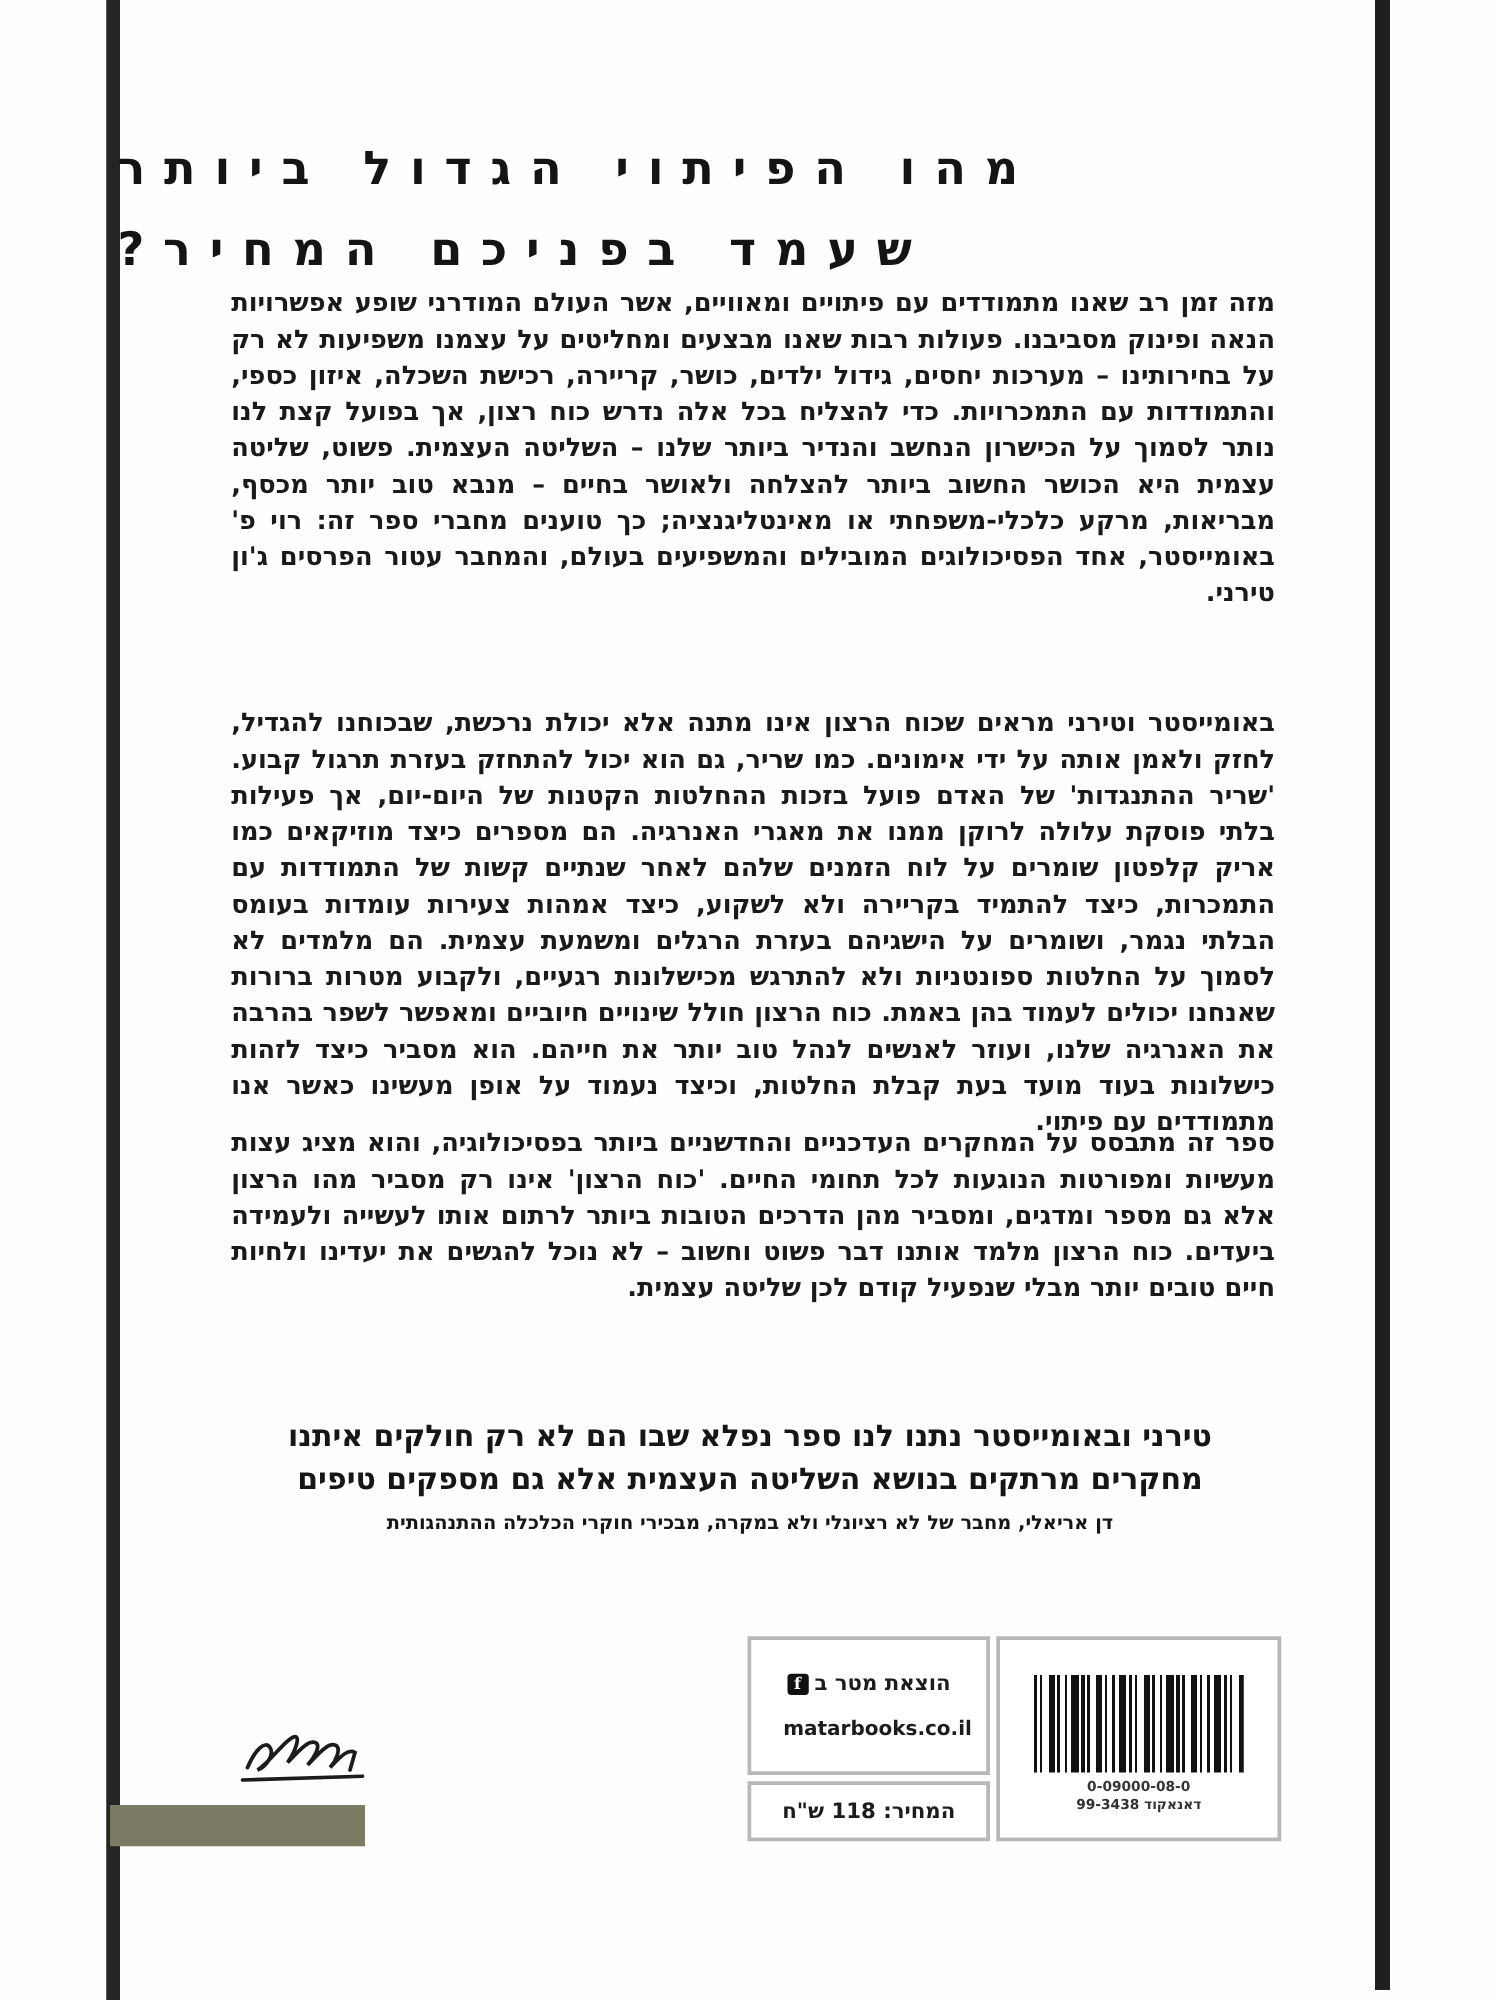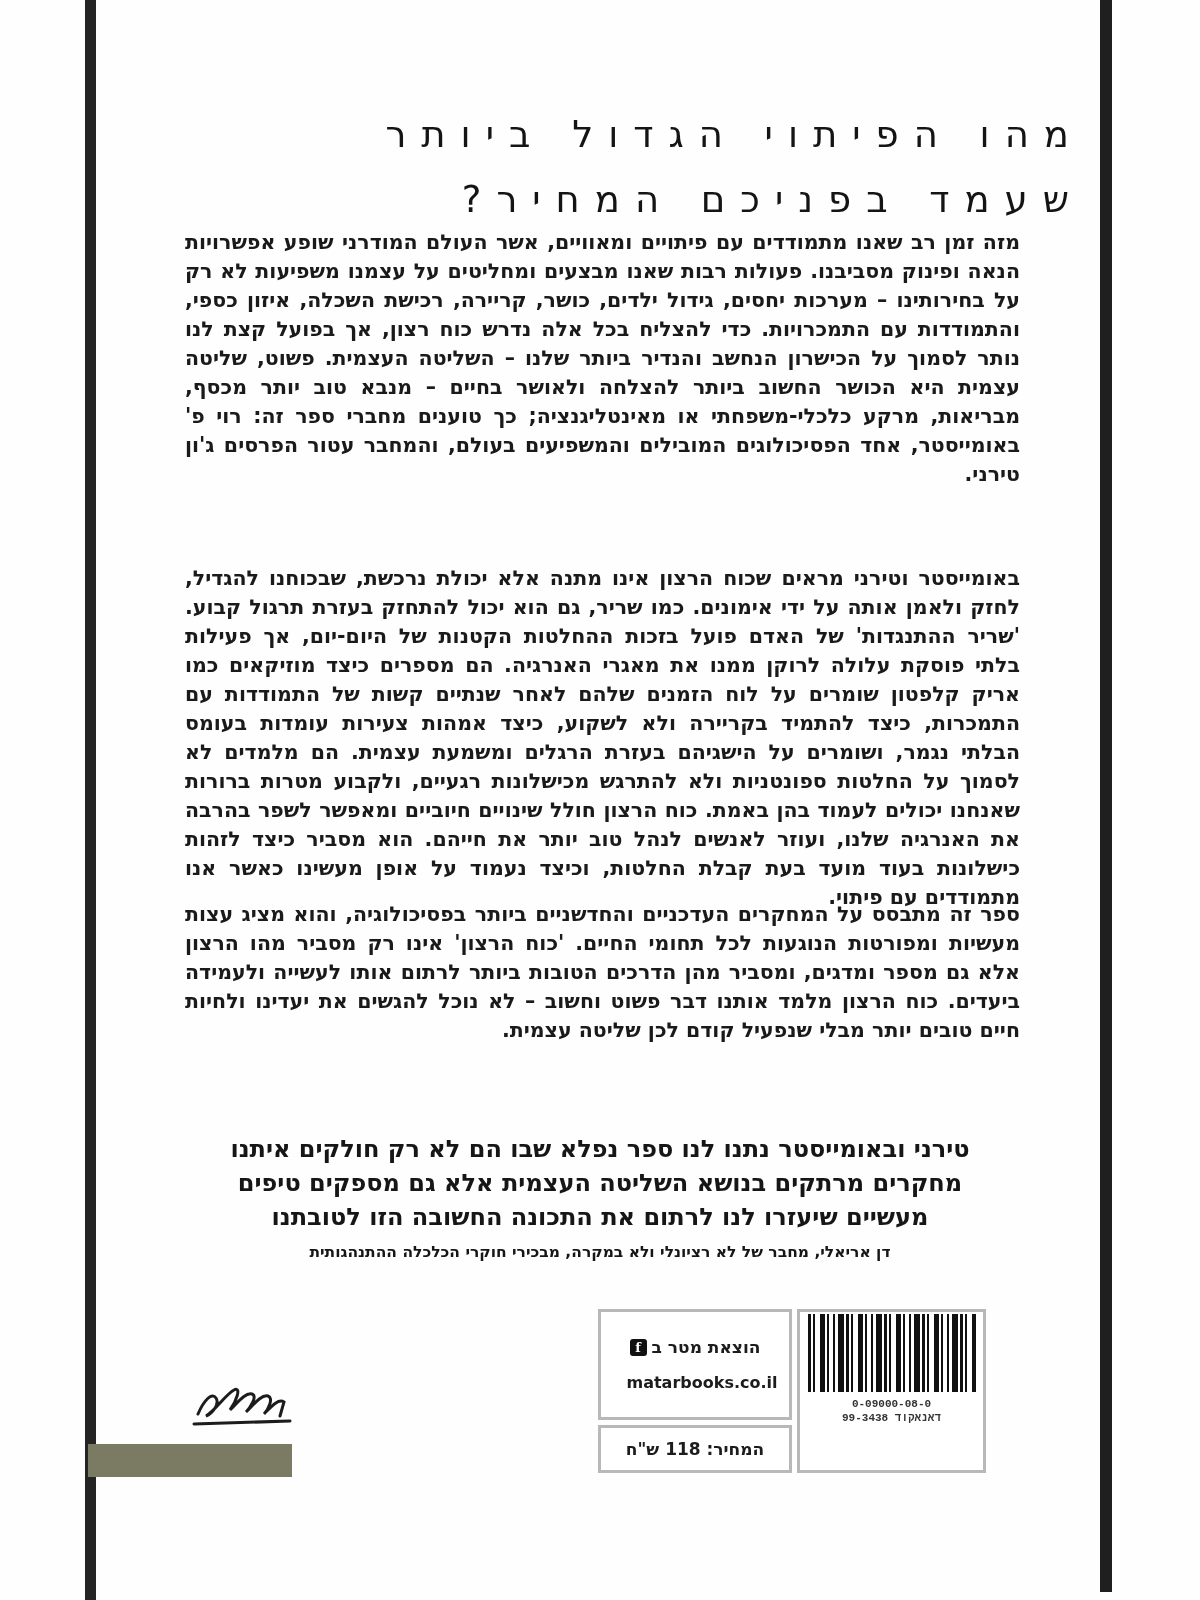--- a/index.html
+++ b/index.html
@@ -1,21 +1,21 @@
 <!DOCTYPE html>
 <html lang="he"><head>
 <meta charset="utf-8">
 <style>
   html,body{margin:0;padding:0;background:#ffffff;}
   .page{position:relative;width:1200px;height:1600px;background:#fefefe;overflow:hidden;
         font-family:"DejaVu Sans",sans-serif;color:#1c1c1c;}
   .spine-left{position:absolute;left:85px;top:0;width:11px;height:1600px;background:#242424;}
   .edge-right{position:absolute;left:1100px;top:0;width:12px;height:1592px;background:#1f1f1f;}
-  .title{position:absolute;top:102px;left:79px;width:1005px;text-align:right;
-         direction:rtl;font-weight:normal;font-size:37px;line-height:65px;
+  .title{position:absolute;top:102px;left:94px;width:1005px;text-align:left;
+         direction:rtl;font-weight:bold;font-size:37px;line-height:65px;
          letter-spacing:15px;color:#141414;}
   .body-par{position:absolute;left:185px;width:835px;direction:rtl;text-align:justify;
             font-weight:bold;font-size:20.5px;line-height:29px;color:#1a1a1a;
             filter:blur(0.4px);}
   .p1{top:228px;}
   .p2{top:564px;}
   .p3{top:900px;}
   .quote{position:absolute;top:1132px;left:170px;width:860px;direction:rtl;
          text-align:center;font-weight:bold;font-size:24px;line-height:34px;
          color:#161616;filter:blur(0.3px);}
@@ -26,22 +26,22 @@
   .box{position:absolute;background:#fff;border:3px solid #b8b8b8;box-sizing:border-box;}
   .web-box{left:598px;top:1309px;width:194px;height:111px;display:flex;flex-direction:column;
            justify-content:center;align-items:center;direction:rtl;}
   .web-line1{display:flex;align-items:center;gap:5px;font-weight:bold;font-size:17px;direction:rtl;}
   .fb-icon{display:inline-flex;width:17px;height:17px;background:#111;color:#fff;
            border-radius:3px;align-items:center;justify-content:center;
            font-size:13px;font-weight:bold;font-family:"DejaVu Serif",serif;}
   .web-line2{font-weight:bold;font-size:16px;margin-top:16px;direction:ltr;padding-left:14px;}
   .price-box{left:598px;top:1425px;width:194px;height:48px;display:flex;align-items:center;
              justify-content:center;direction:rtl;font-weight:bold;font-size:17px;}
-  .barcode-box{left:797px;top:1309px;width:189px;height:164px;display:flex;flex-direction:column;
-               align-items:center;padding-top:2px;font-family:Liberation Mono, monospace;}
+  .barcode-box{left:797px;top:1309px;width:228px;height:164px;display:flex;flex-direction:column;
+               align-items:center;padding-top:28px;}
   .barcode{width:168px;height:78px;
     background:repeating-linear-gradient(90deg,
       #111 0 3px,#fff 3px 5px,#111 5px 7px,#fff 7px 12px,#111 12px 17px,#fff 17px 19px,
       #111 19px 21px,#fff 21px 25px,#111 25px 27px,#fff 27px 30px,#111 30px 36px,#fff 36px 38px);}
   .barcode-caption{font-size:11px;line-height:14px;text-align:center;margin-top:5px;
                    font-weight:bold;color:#333;direction:rtl;}
 </style>
 </head>
 <body>
 
@@ -55,21 +55,20 @@
     <div>שעמד בפניכם המחיר?</div>
   </div>
 
   <div class="body-par p1">מזה זמן רב שאנו מתמודדים עם פיתויים ומאוויים, אשר העולם המודרני שופע אפשרויות הנאה ופינוק מסביבנו. פעולות רבות שאנו מבצעים ומחליטים על עצמנו משפיעות לא רק על בחירותינו – מערכות יחסים, גידול ילדים, כושר, קריירה, רכישת השכלה, איזון כספי, והתמודדות עם התמכרויות. כדי להצליח בכל אלה נדרש כוח רצון, אך בפועל קצת לנו נותר לסמוך על הכישרון הנחשב והנדיר ביותר שלנו – השליטה העצמית. פשוט, שליטה עצמית היא הכושר החשוב ביותר להצלחה ולאושר בחיים – מנבא טוב יותר מכסף, מבריאות, מרקע כלכלי-משפחתי או מאינטליגנציה; כך טוענים מחברי ספר זה: רוי פ' באומייסטר, אחד הפסיכולוגים המובילים והמשפיעים בעולם, והמחבר עטור הפרסים ג'ון טירני.</div>
   <div class="body-par p2">באומייסטר וטירני מראים שכוח הרצון אינו מתנה אלא יכולת נרכשת, שבכוחנו להגדיל, לחזק ולאמן אותה על ידי אימונים. כמו שריר, גם הוא יכול להתחזק בעזרת תרגול קבוע. 'שריר ההתנגדות' של האדם פועל בזכות ההחלטות הקטנות של היום-יום, אך פעילות בלתי פוסקת עלולה לרוקן ממנו את מאגרי האנרגיה. הם מספרים כיצד מוזיקאים כמו אריק קלפטון שומרים על לוח הזמנים שלהם לאחר שנתיים קשות של התמודדות עם התמכרות, כיצד להתמיד בקריירה ולא לשקוע, כיצד אמהות צעירות עומדות בעומס הבלתי נגמר, ושומרים על הישגיהם בעזרת הרגלים ומשמעת עצמית. הם מלמדים לא לסמוך על החלטות ספונטניות ולא להתרגש מכישלונות רגעיים, ולקבוע מטרות ברורות שאנחנו יכולים לעמוד בהן באמת. כוח הרצון חולל שינויים חיוביים ומאפשר לשפר בהרבה את האנרגיה שלנו, ועוזר לאנשים לנהל טוב יותר את חייהם. הוא מסביר כיצד לזהות כישלונות בעוד מועד בעת קבלת החלטות, וכיצד נעמוד על אופן מעשינו כאשר אנו מתמודדים עם פיתוי.</div>
   <div class="body-par p3">ספר זה מתבסס על המחקרים העדכניים והחדשניים ביותר בפסיכולוגיה, והוא מציג עצות מעשיות ומפורטות הנוגעות לכל תחומי החיים. 'כוח הרצון' אינו רק מסביר מהו הרצון אלא גם מספר ומדגים, ומסביר מהן הדרכים הטובות ביותר לרתום אותו לעשייה ולעמידה ביעדים. כוח הרצון מלמד אותנו דבר פשוט וחשוב – לא נוכל להגשים את יעדינו ולחיות חיים טובים יותר מבלי שנפעיל קודם לכן שליטה עצמית.</div>
 
   <div class="quote">
     <div class="quote-line">טירני ובאומייסטר נתנו לנו ספר נפלא שבו הם לא רק חולקים איתנו</div>
     <div class="quote-line">מחקרים מרתקים בנושא השליטה העצמית אלא גם מספקים טיפים</div>
-    <div class="quote-line">מעשיים שיעזרו לנו לרתום את התכונה החשובה הזו לטובתנו</div>
     <div class="attribution">דן אריאלי, מחבר של לא רציונלי ולא במקרה, מבכירי חוקרי הכלכלה ההתנהגותית</div>
   </div>
 
   <div class="logo-wrap">
     <svg width="115" height="62" viewBox="0 0 115 62">
       <path d="M8 38 C14 24 22 16 26 22 C30 28 22 38 16 40 C26 34 36 18 44 14 C52 10 46 26 40 34 C48 26 56 16 62 18 C68 20 60 32 56 36 C64 28 72 18 78 20 C84 22 78 34 74 38 C80 32 88 22 94 26 L90 40" fill="none" stroke="#1c1c1c" stroke-width="3" stroke-linecap="round"></path>
       <line x1="4" y1="48" x2="100" y2="45" stroke="#1c1c1c" stroke-width="3" stroke-linecap="round"></line>
     </svg>
   </div>
 

